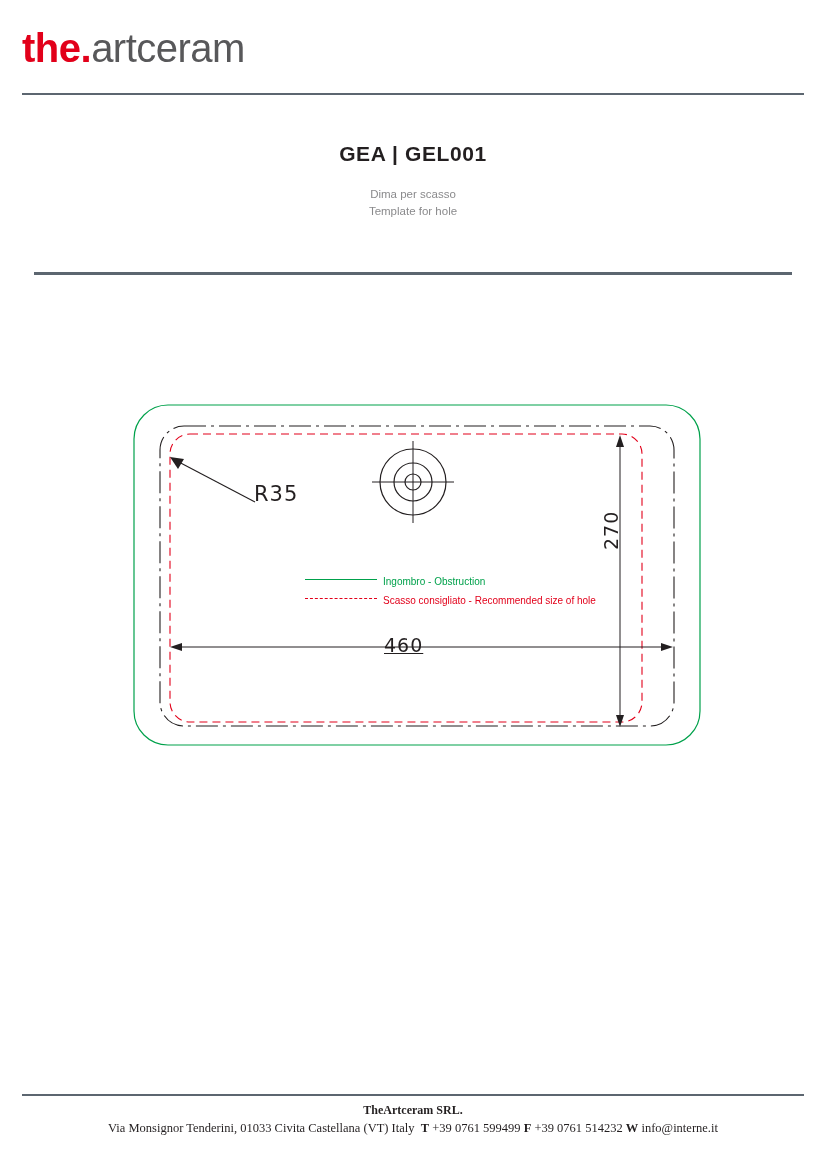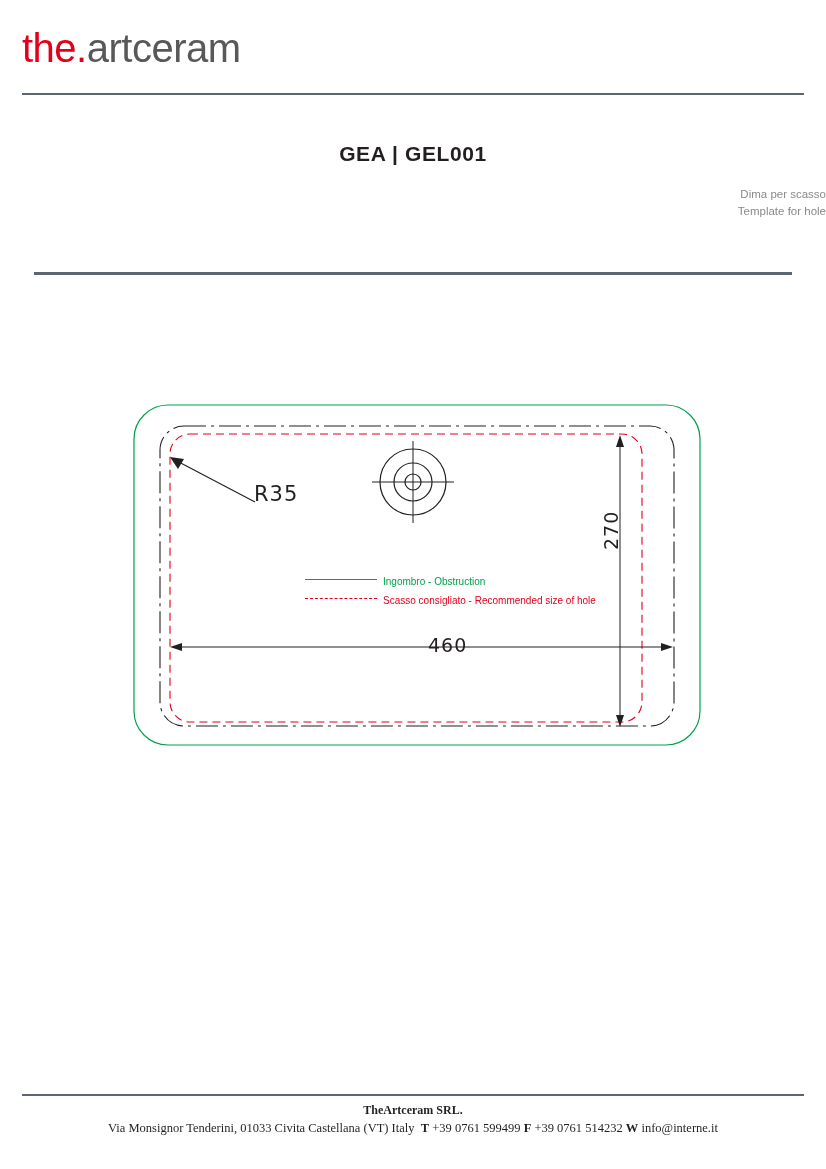--- a/index.html
+++ b/index.html
@@ -26,21 +26,21 @@
     position: absolute;
     left: 22px;
     top: 28px;
     font-size: 40px;
     letter-spacing: -0.5px;
     white-space: nowrap;
     line-height: 1;
   }
   .logo .the {
     color: #e2001a;
-    font-weight: normal;
+    font-weight: bold;
   }
   .logo .artceram {
     color: #58585a;
     font-weight: 300;
   }
 
   .rule {
     position: absolute;
     left: 22px;
     right: 22px;
@@ -69,21 +69,21 @@
     font-size: 21px;
     font-weight: bold;
     letter-spacing: 0.6px;
     color: #231f20;
   }
   .subtitle {
     position: absolute;
     left: 0;
     right: 0;
     top: 186px;
-    text-align: right;
+    text-align: center;
     font-size: 11.5px;
     color: #8a8a8c;
     line-height: 17px;
   }
 
   
   .drawing {
     position: absolute;
     left: 0;
     top: 330px;
@@ -122,21 +122,21 @@
   .legend-label.black { color: #231f20; }
 
   
   .dim {
     position: absolute;
     font-family: "DejaVu Sans", sans-serif;
     font-size: 19px;
     color: #231f20;
     letter-spacing: 1px;
   }
-  .dim-460 { left: 428px; top: 634px; }
+  .dim-460 { left: 384px; top: 634px; text-decoration: underline; }
   .dim-270 {
     left: 600px;
     top: 550px;
     transform: rotate(-90deg);
     transform-origin: left top;
   }
   .dim-r35 { left: 254px; top: 482px; font-size: 21px; text-align: right; }
 
   
   .rule.bottom { top: 1094px; }

